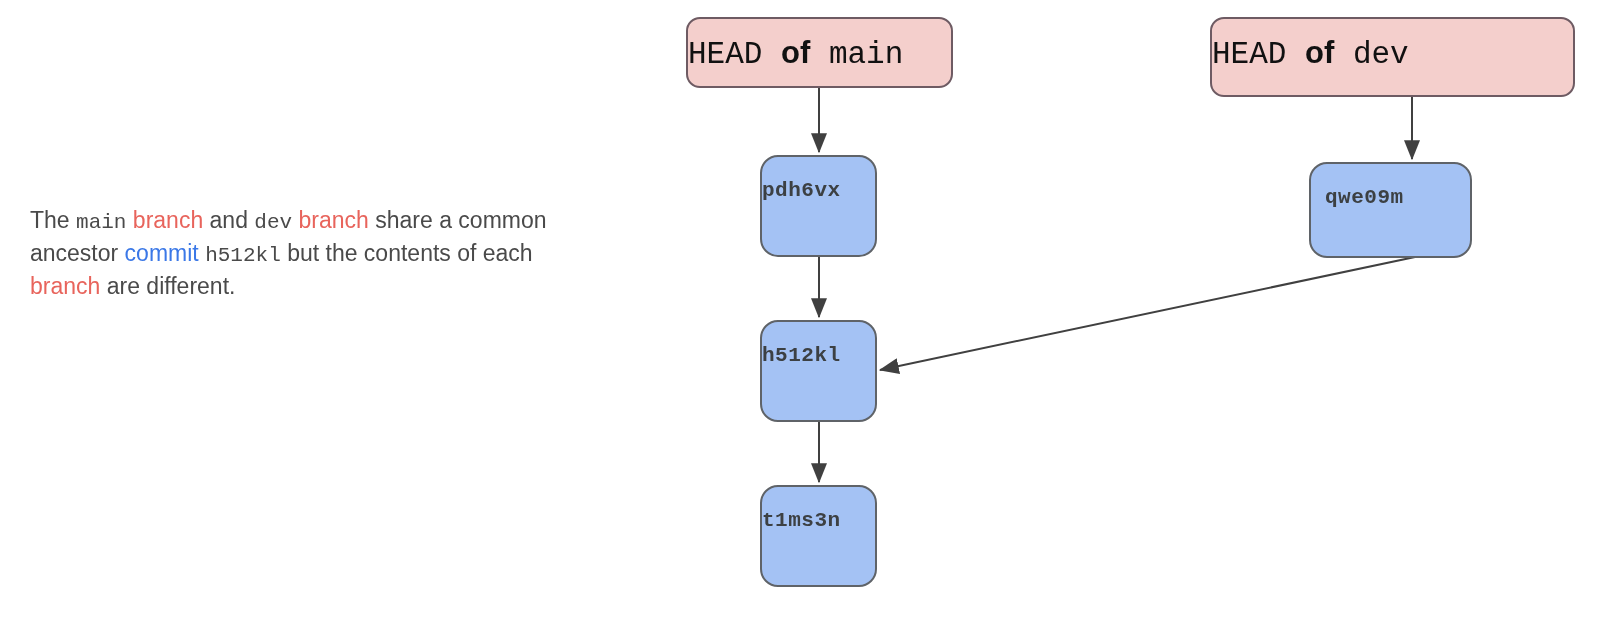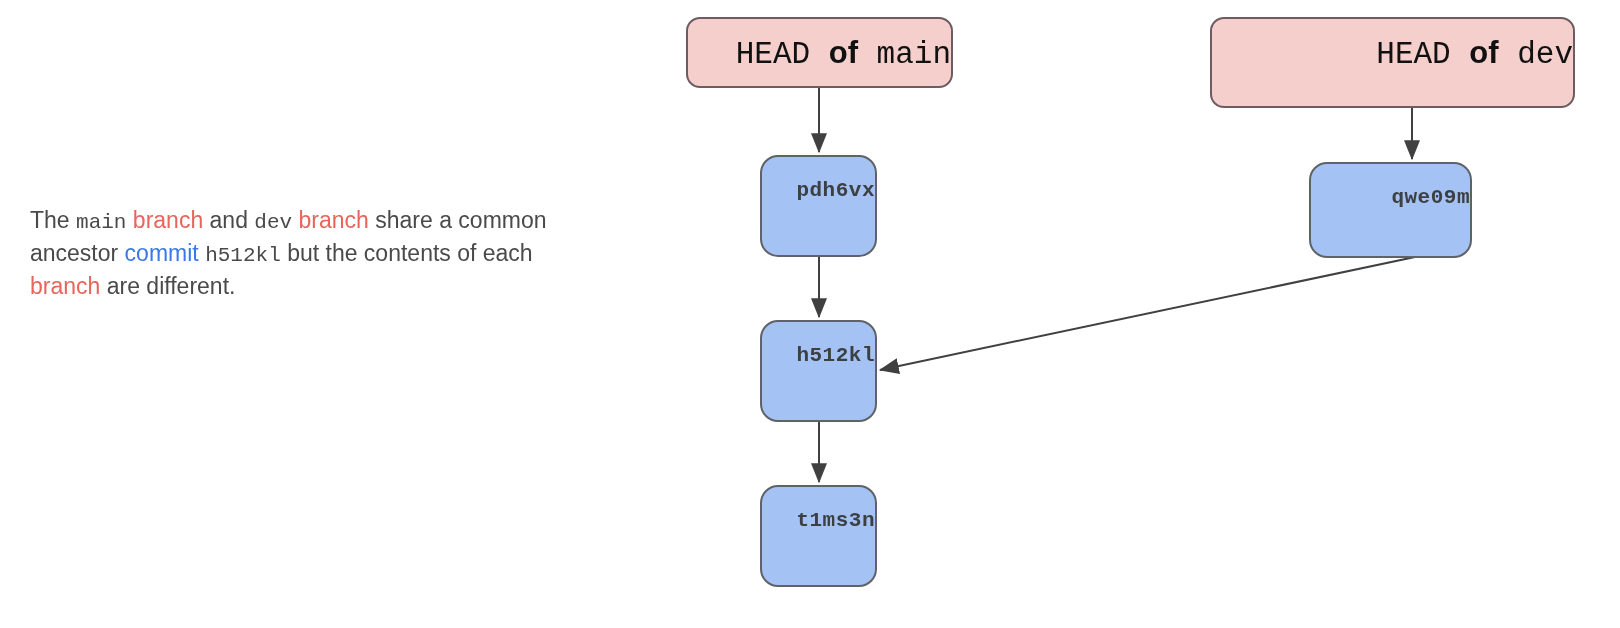--- a/index.html
+++ b/index.html
@@ -53,21 +53,21 @@
     width: 1620px;
     height: 628px;
     pointer-events: none;
   }
   .node {
     position: absolute;
     box-sizing: border-box;
     border: 2px solid #701a75;
     border-radius: 14px;
     display: block;
-    text-align: right;
+    text-align: left;
   }
   .node.head {
     background: #f4cfcc;
     border-color: #6e5b63;
   }
   .node.commit {
     background: #a4c2f4;
     border-color: #5f6368;
     border-radius: 18px;
   }
@@ -90,21 +90,21 @@
     font-weight: bold;
     font-size: 21px;
     color: #3c4043;
     letter-spacing: 0.5px;
     margin-top: 22px;
     white-space: nowrap;
   }
 
   
   #node-head-main   { left: 686px;  top: 17px;  width: 267px; height: 71px; }
-  #node-head-dev    { left: 1210px; top: 17px;  width: 365px; height: 91px; }
+  #node-head-dev    { left: 1210px; top: 17px;  width: 365px; height: 80px; }
   #node-commit-pdh6vx { left: 760px;  top: 155px; width: 117px; height: 102px; }
   #node-commit-h512kl { left: 760px;  top: 320px; width: 117px; height: 102px; }
   #node-commit-t1ms3n { left: 760px;  top: 485px; width: 117px; height: 102px; }
   #node-commit-qwe09m { left: 1309px; top: 162px; width: 163px; height: 96px; padding-left: 14px; }
 </style>
 </head>
 <body>
 
 <div id="explanation">
 

